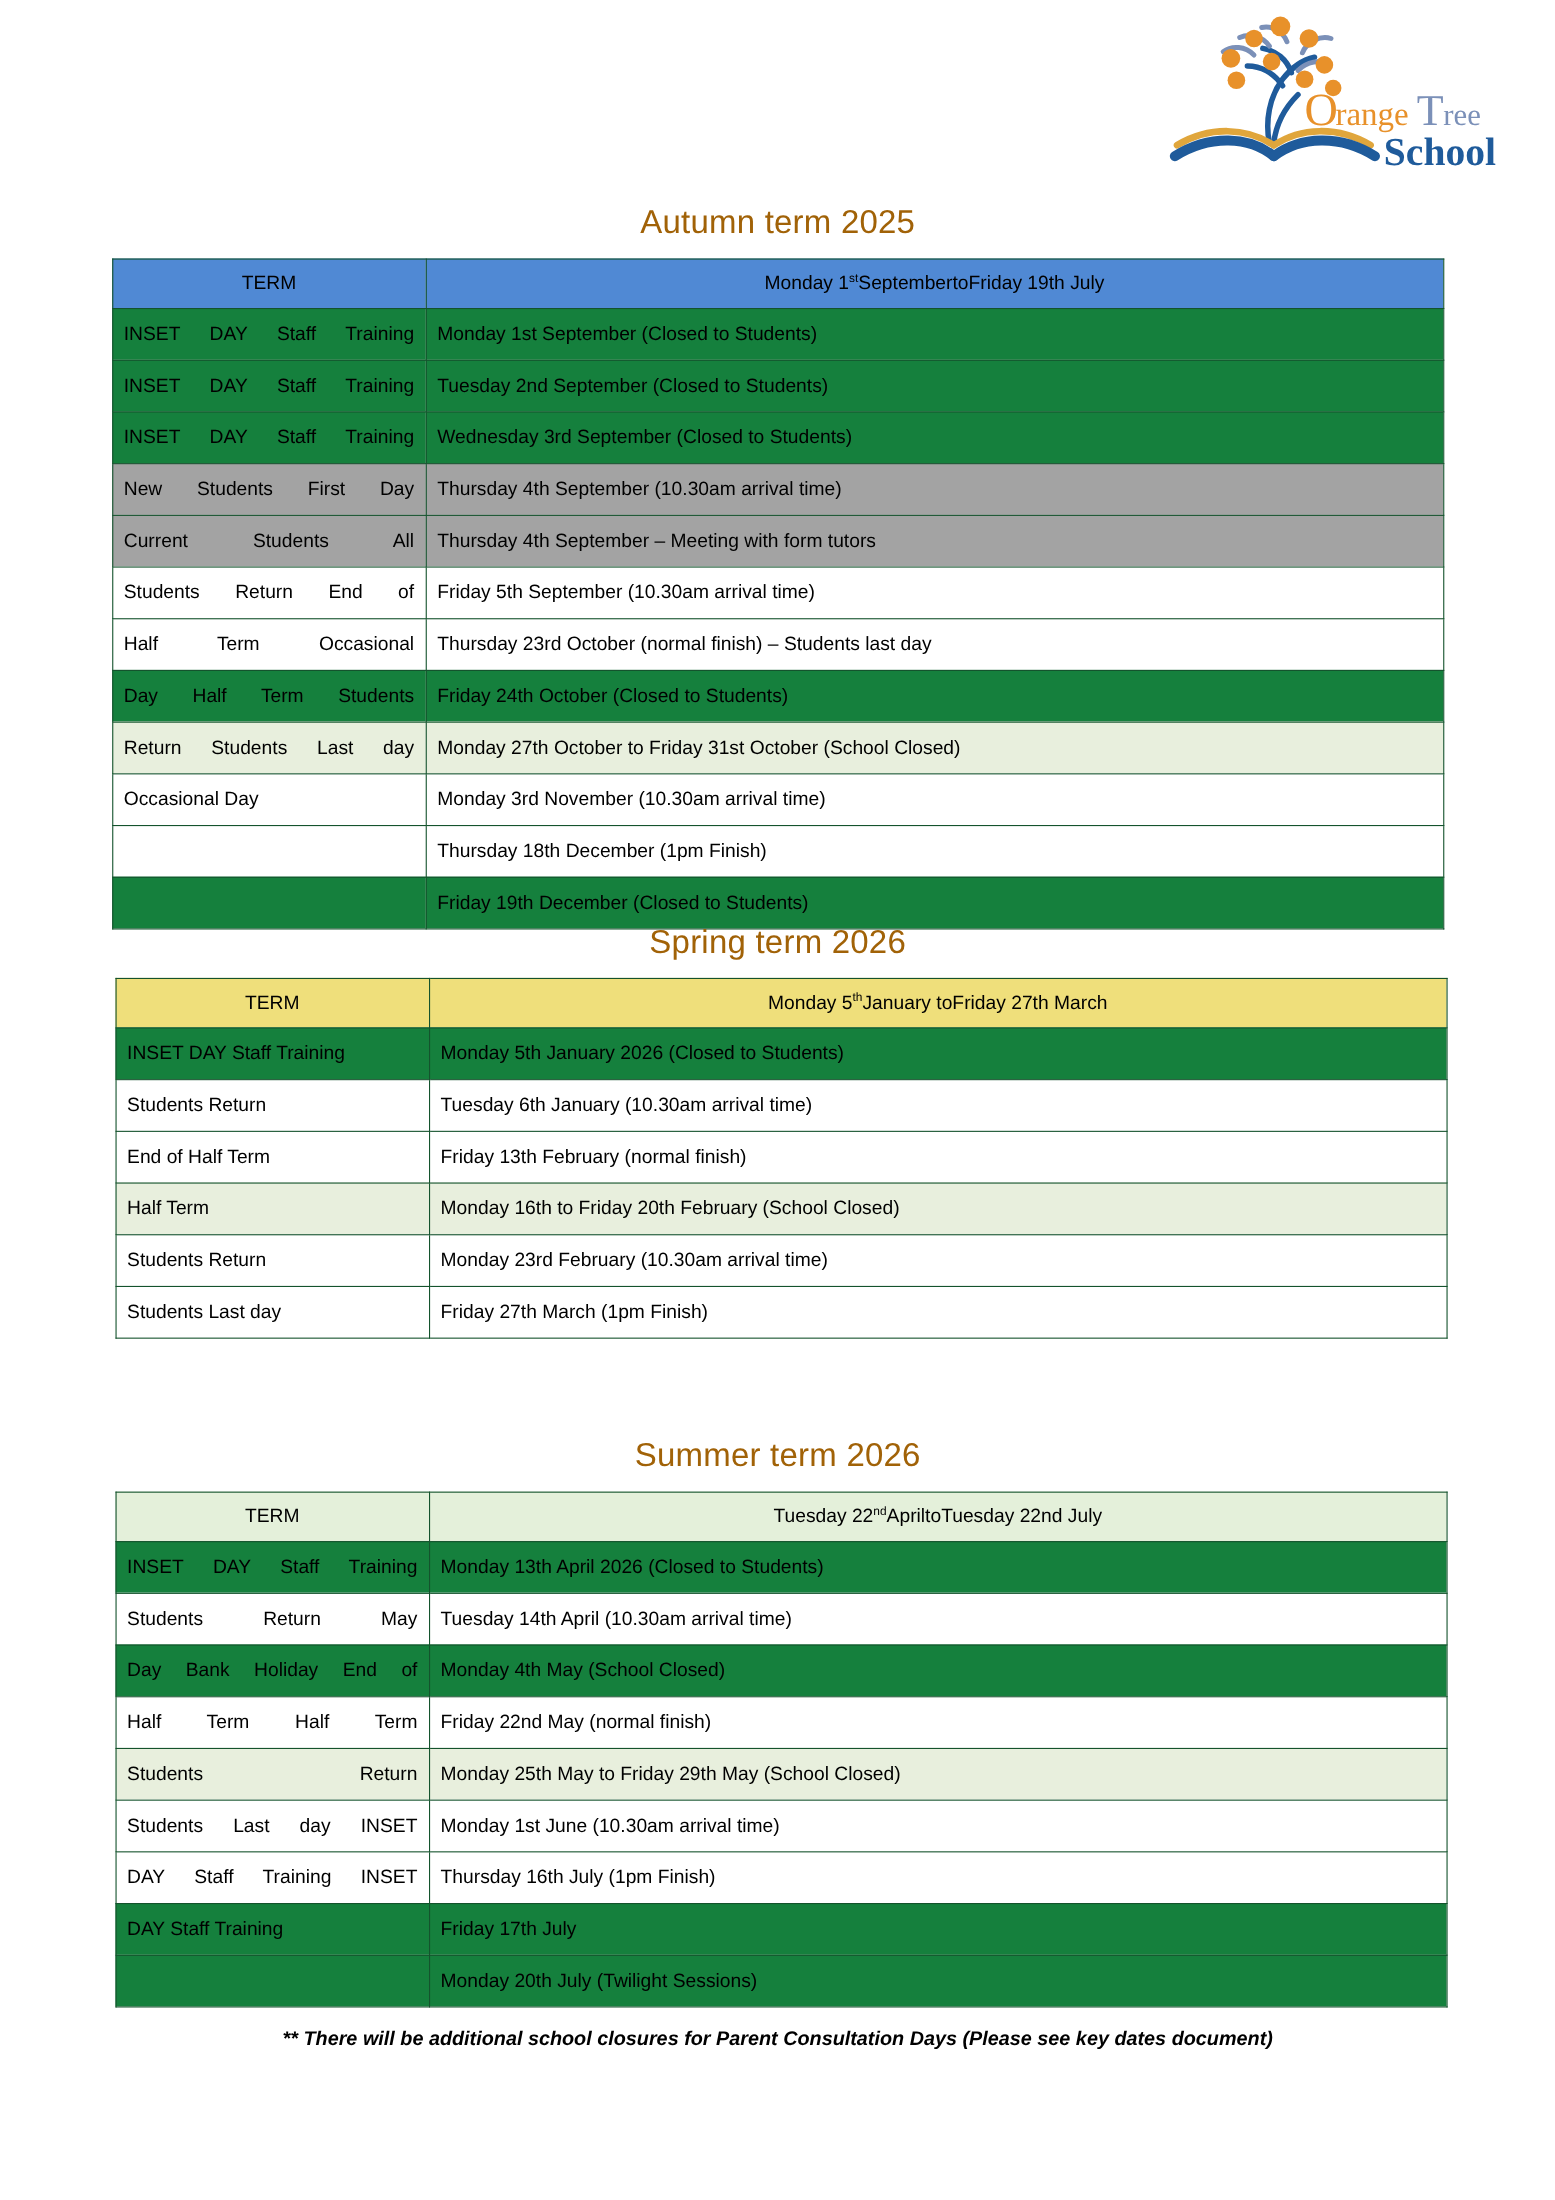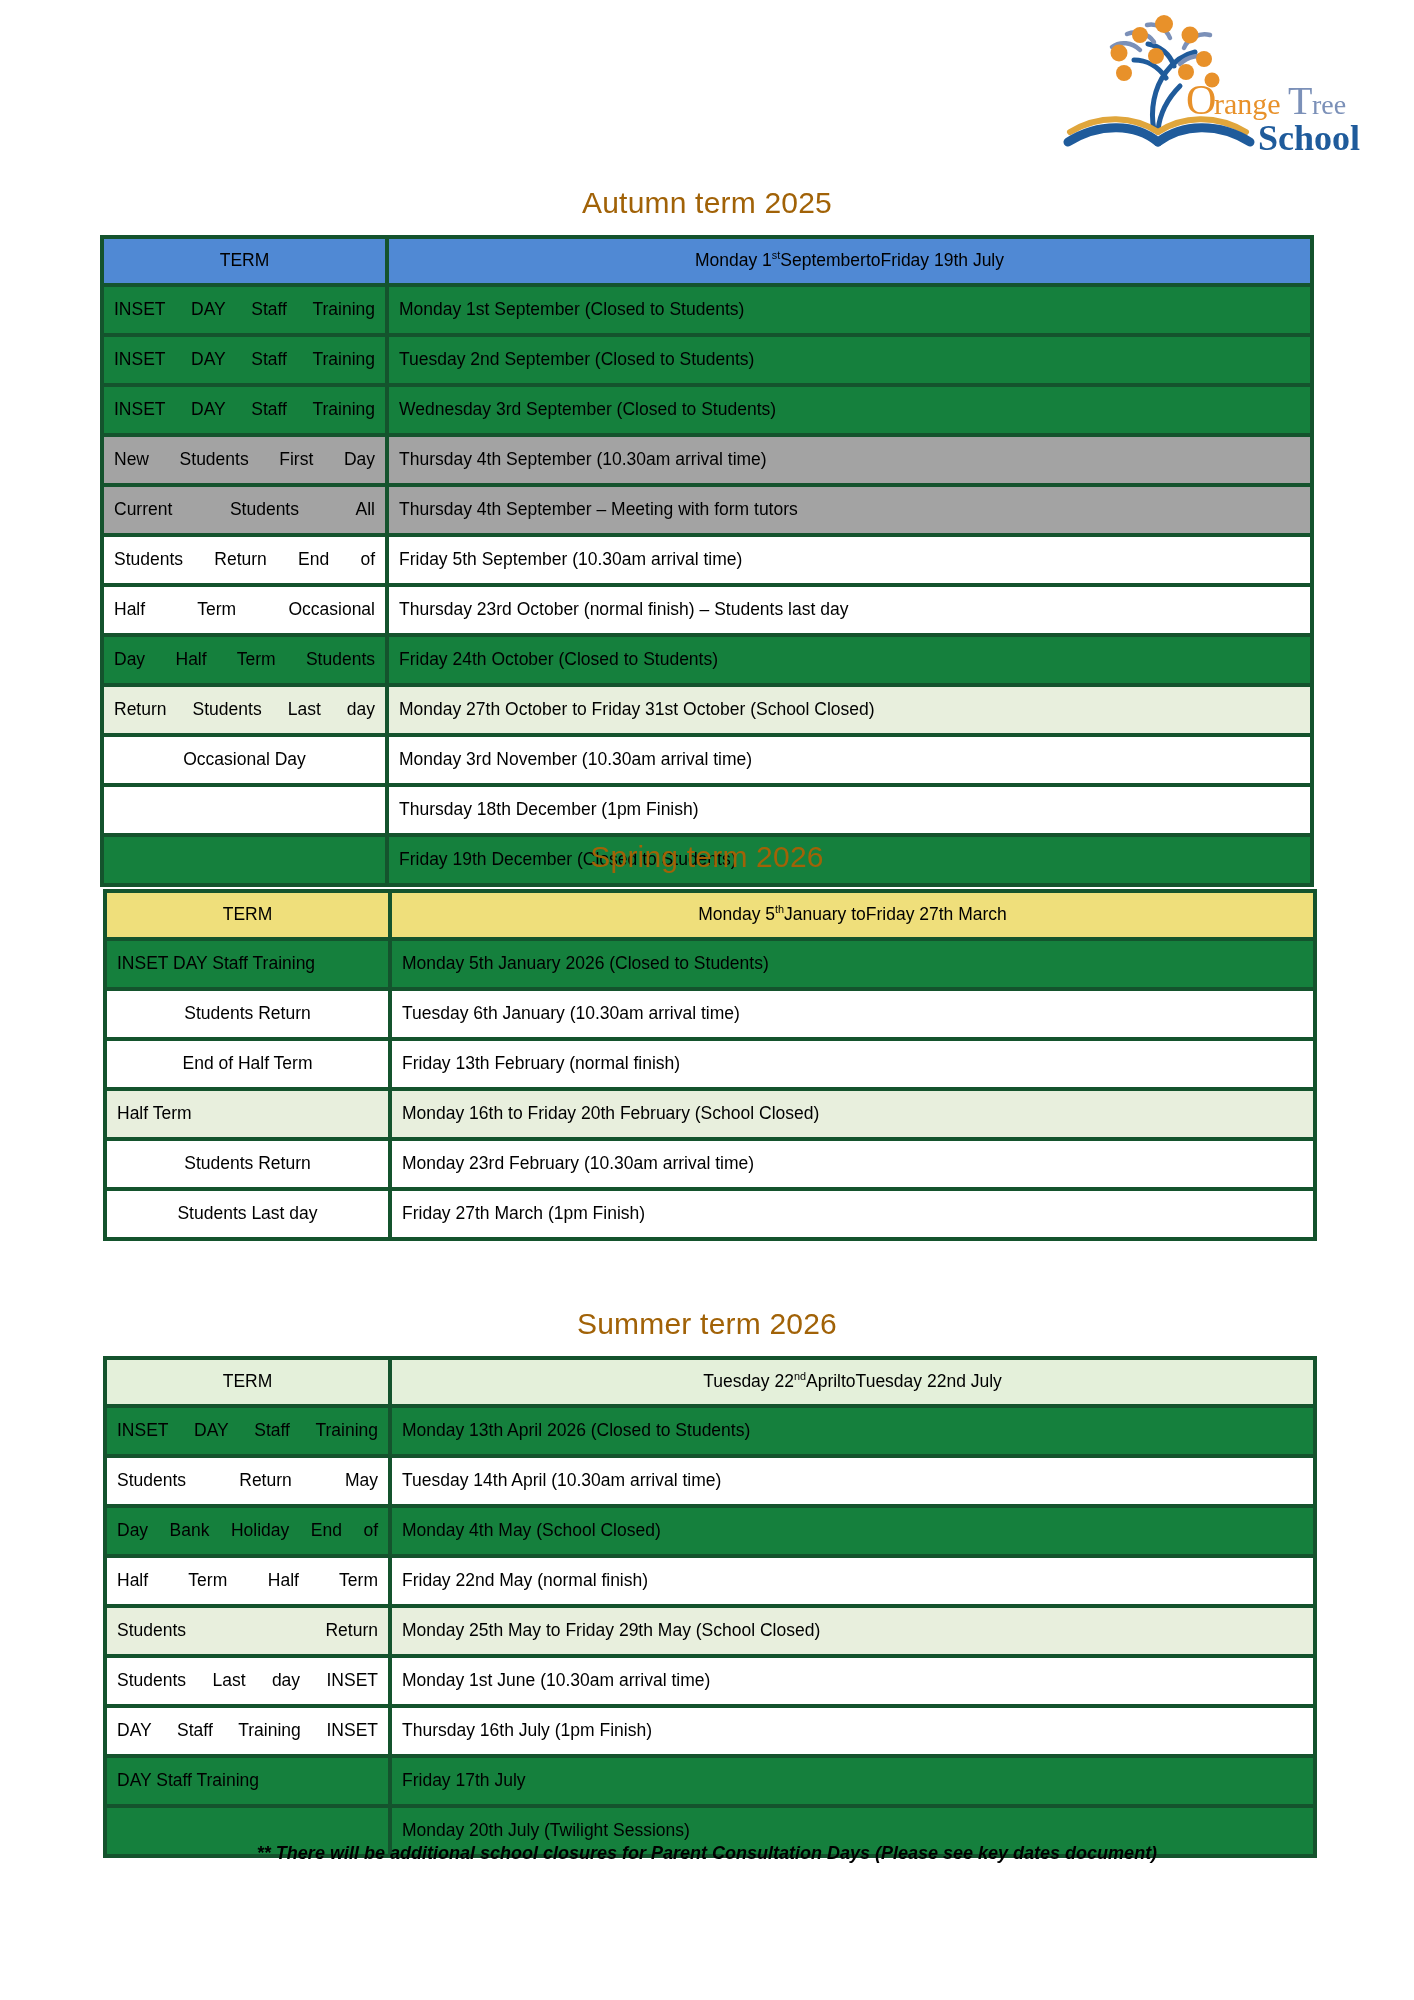--- a/index.html
+++ b/index.html
@@ -46,21 +46,21 @@
   }
 
   
   table.term-table {
     border-collapse: collapse;
     table-layout: fixed;
     font-size: 17.5px;
     margin: 0;
   }
   table.term-table td, table.term-table th {
-    border: 4px solid #14532d;
+    border: 1px solid #14532d;
     padding: 0 10px;
     vertical-align: middle;
     font-weight: 400;
     color: #000;
   }
   .col-term { width: 285px; }
   .col-date { width: 925px; }
 
   th.hdr {
     text-align: center;
@@ -86,21 +86,21 @@
   td.date-cell {
     height: 46px;
     text-align: left;
     font-size: 17.5px;
   }
 
   
   .fill-lav  { background: #15803d; }
   .fill-peach{ background: #a3a3a3; }
   .fill-green{ background: #e8efdd; }
-  .fill-white{ background: #ffffff; text-align: center; }
+  .fill-white{ background: #ffffff; }
 
   sup { font-size: 0.62em; vertical-align: super; line-height: 0; }
 
   
   .footnote {
     text-align: center;
     font-style: italic;
     font-weight: bold;
     font-size: 18px;
     margin: 0;

